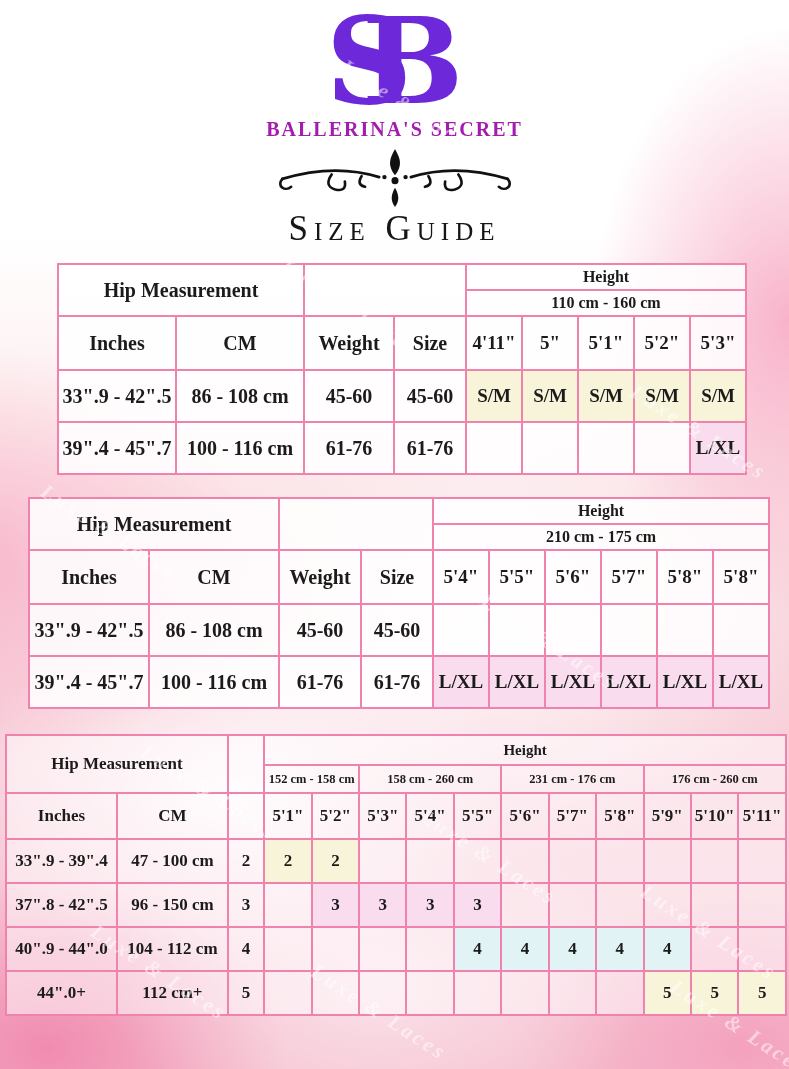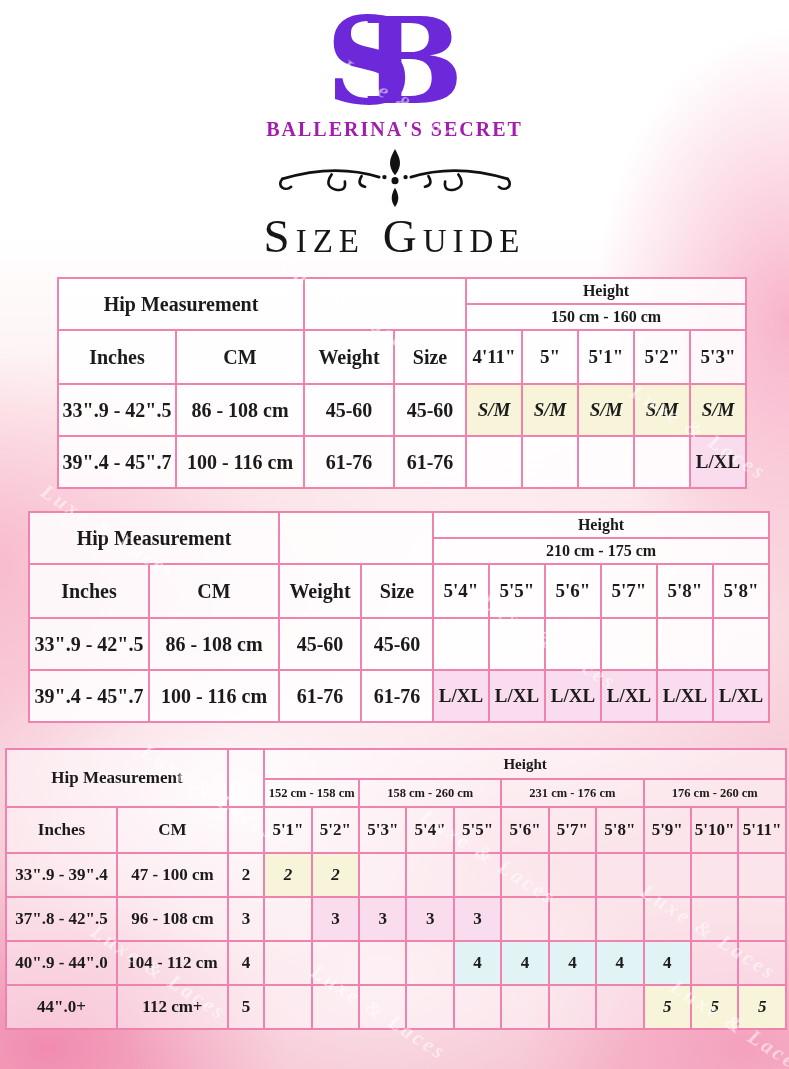--- a/index.html
+++ b/index.html
@@ -16,29 +16,29 @@
       radial-gradient(ellipse 300px 200px at 94% 98%, rgba(244,148,182,.7), rgba(244,148,182,0) 75%),
       linear-gradient(180deg,#ffffff 0%,#ffffff 22%,#fdeff0 38%,#f9d9e0 55%,#f7ccd8 75%,#f5c0cf 100%);
   }
   .wm{position:absolute;transform:rotate(33deg);color:rgba(255,255,255,.5);
       font-size:21px;font-weight:bold;letter-spacing:3px;font-style:italic;white-space:nowrap;pointer-events:none;}
   .header{text-align:center;}
   .monogram{font-family:"DejaVu Serif",serif;font-size:120px;line-height:1.02;letter-spacing:-0.42em;
             padding-right:.42em;color:#6d28d9;font-weight:bold;}
   .brandname{font-size:20px;font-weight:bold;letter-spacing:2px;color:#a21caf;margin-top:-4px;}
   .flourish{display:block;margin:6px auto 0 auto;}
-  .title{font-size:47px;font-variant:small-caps;letter-spacing:6px;color:#161616;margin-top:0px;}
+  .title{font-size:35px;font-variant:small-caps;letter-spacing:6px;color:#161616;margin-top:0px;}
   table.t{border-collapse:collapse;table-layout:fixed;}
   table.t td{border:2px solid #f083ae;text-align:center;vertical-align:middle;
              font-weight:bold;color:#1b1b1b;background:rgba(255,255,255,.86);
              overflow:hidden;white-space:nowrap;padding:0;}
   table.t3 td{background:rgba(255,255,255,.5);}
   .fs20{font-size:20px;} .fs19{font-size:19px;} .fs17{font-size:17px;}
   .fs16{font-size:16px;} .fs15{font-size:15px;} .fs12{font-size:12.5px;}
-  td.cream{background:#f8f4da !important;font-style:italic;}
+  td.cream{background:#f8f4da !important;}
   td.pinkhl{background:#f9ddee !important;}
   td.bluehl{background:#e1f3f5 !important;}
   tr.h26{height:26px;} tr.h54{height:54px;} tr.h52{height:52px;}
   tr.h30{height:30px;} tr.h28{height:28px;} tr.h46{height:46px;} tr.h44{height:44px;}
 </style>
 </head>
 <body>
 
 <span class="wm" style="left:60px;top:12px;">Luxe &amp; Laces</span>
 <span class="wm" style="left:330px;top:95px;">Luxe &amp; Laces</span>
@@ -86,21 +86,21 @@
       <col style="width:72px">
       <col span="5" style="width:56px">
     </colgroup>
   <tbody>
       <tr class="h26">
     <td colspan="2" rowspan="2" class="fs20">Hip Measurement</td>
     <td colspan="2" rowspan="2"></td>
     <td colspan="5" class="fs16">Height</td>
   </tr>
   <tr class="h26">
-    <td colspan="5" class="fs16">150 cm - 160 cm</td>
+    <td colspan="5" class="fs16">110 cm - 160 cm</td>
   </tr>
   <tr class="h54">
     <td class="fs20">Inches</td>
     <td class="fs20">CM</td>
     <td class="fs20">Weight</td>
     <td class="fs20">Size</td>
     <td class="fs19">4'11"</td>
     <td class="fs19">5"</td>
     <td class="fs19">5'1"</td>
     <td class="fs19">5'2"</td>
@@ -233,21 +233,21 @@
     <td class="fs17"></td>
     <td class="fs17"></td>
     <td class="fs17"></td>
     <td class="fs17"></td>
     <td class="fs17"></td>
     <td class="fs17"></td>
     <td class="fs17"></td>
   </tr>
   <tr class="h44">
     <td class="fs17">37".8 - 42".5</td>
-    <td class="fs17">96 - 108 cm</td>
+    <td class="fs17">96 - 150 cm</td>
     <td class="fs17">3</td>
     <td class="fs17"></td>
     <td class="fs17 pinkhl">3</td>
     <td class="fs17 pinkhl">3</td>
     <td class="fs17 pinkhl">3</td>
     <td class="fs17 pinkhl">3</td>
     <td class="fs17"></td>
     <td class="fs17"></td>
     <td class="fs17"></td>
     <td class="fs17"></td>

